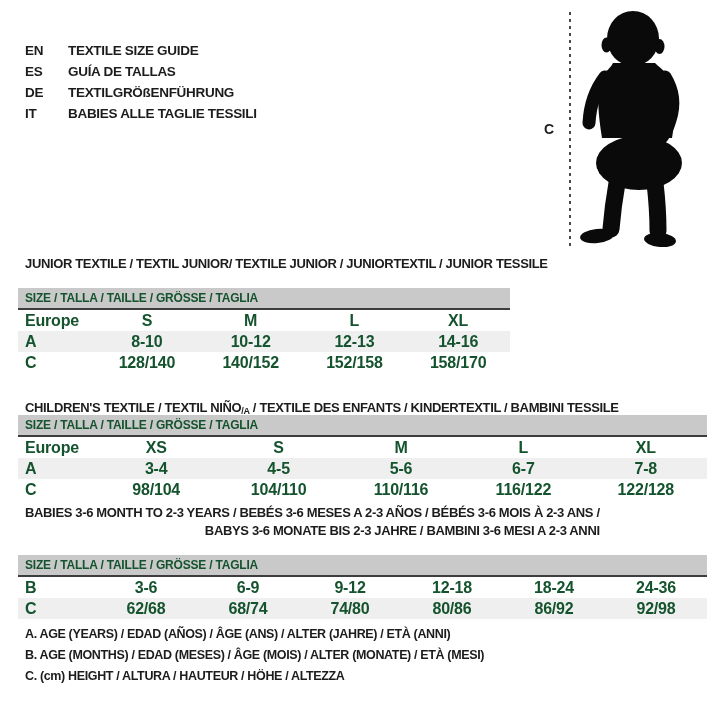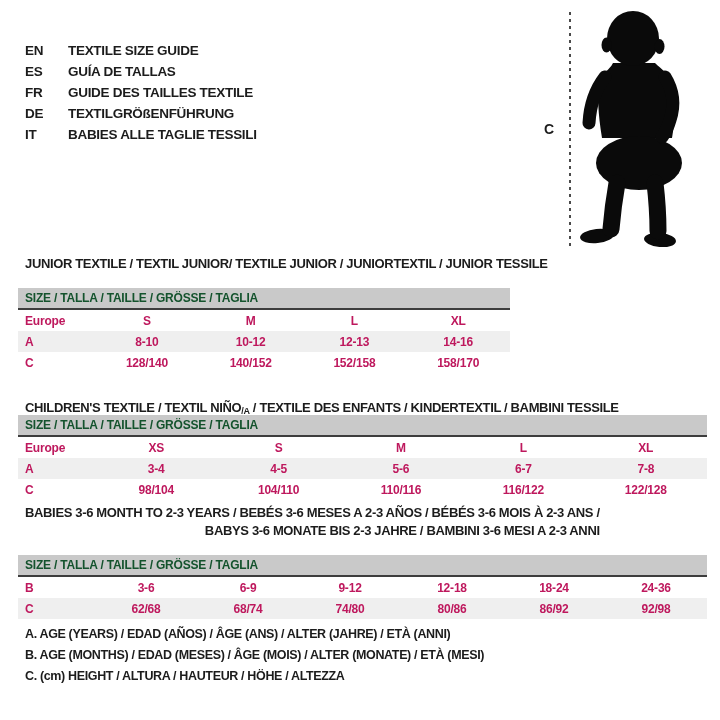--- a/index.html
+++ b/index.html
@@ -32,22 +32,22 @@
   
   .size-bar { position:absolute; left:18px; height:20px; background:#c9c9c9;
     color:#14532d; font-size:12px; font-weight:700; letter-spacing:-0.2px;
     line-height:20px; padding-left:7px; box-sizing:border-box; }
   .bar-1 { top:288px; width:492px; }
   .bar-2 { top:415px; width:689px; }
   .bar-3 { top:555px; width:689px; }
 
   
   table.size-table { position:absolute; left:18px; border-collapse:collapse;
-    table-layout:fixed; border-top:2px solid #3d3d3d; font-size:12px;
-    font-weight:700; letter-spacing:-0.2px; color:#be185d; }
+    table-layout:fixed; border-top:2px solid #3d3d3d; font-size:16px;
+    font-weight:700; letter-spacing:-0.2px; color:#14532d; }
   .tbl-1 { top:308px; width:492px; }
   .tbl-2 { top:435px; width:689px; }
   .tbl-3 { top:575px; width:689px; }
   .size-table td { height:21px; text-align:center; padding:0; overflow:hidden; }
   .size-table td.lbl { text-align:left; padding-left:7px; width:70px; }
   tr.shaded { background:#efefef; }
 
   
   .footnotes { position:absolute; left:25px; top:624px; font-size:12.5px;
     font-weight:700; letter-spacing:-0.35px; line-height:21px; }
@@ -58,24 +58,20 @@
 <div class="canvas">
 
   <div class="lang-list">
     <div class="lang-row">
       <span class="lang-code">EN</span>
       <span class="lang-title">TEXTILE SIZE GUIDE</span>
     </div>
     <div class="lang-row">
       <span class="lang-code">ES</span>
       <span class="lang-title">GUÍA DE TALLAS</span>
-    </div>
-    <div class="lang-row">
-      <span class="lang-code">FR</span>
-      <span class="lang-title">GUIDE DES TAILLES TEXTILE</span>
     </div>
     <div class="lang-row">
       <span class="lang-code">DE</span>
       <span class="lang-title">TEXTILGRÖßENFÜHRUNG</span>
     </div>
     <div class="lang-row">
       <span class="lang-code">IT</span>
       <span class="lang-title">BABIES ALLE TAGLIE TESSILI</span>
     </div>
   </div>

